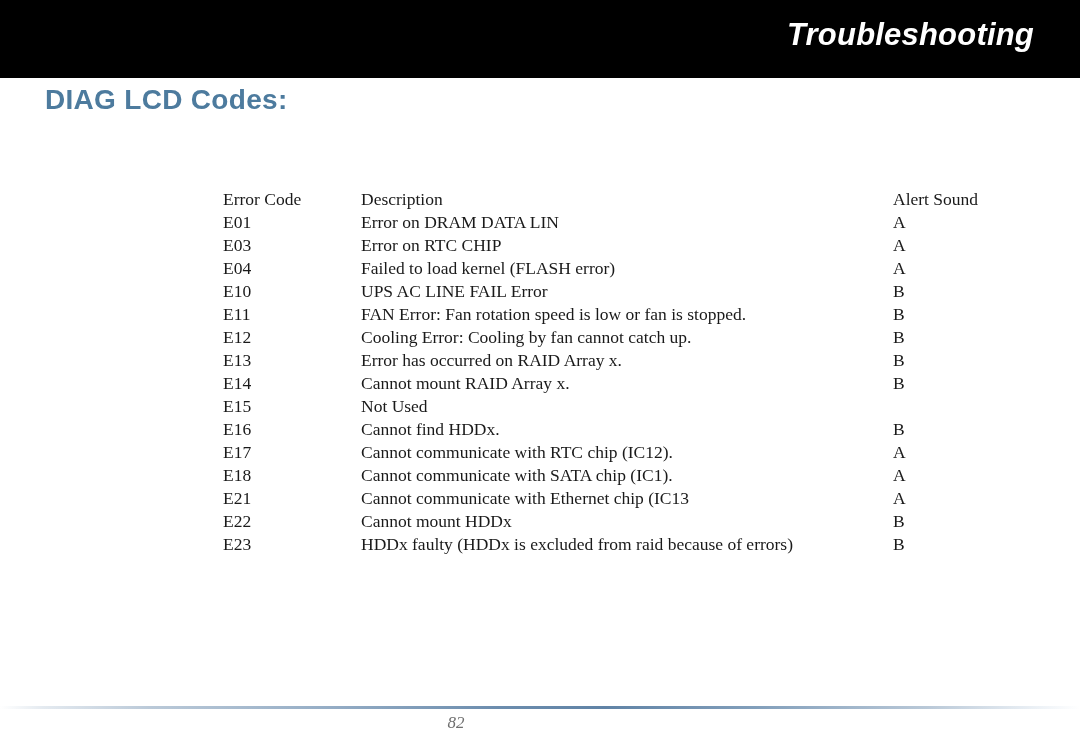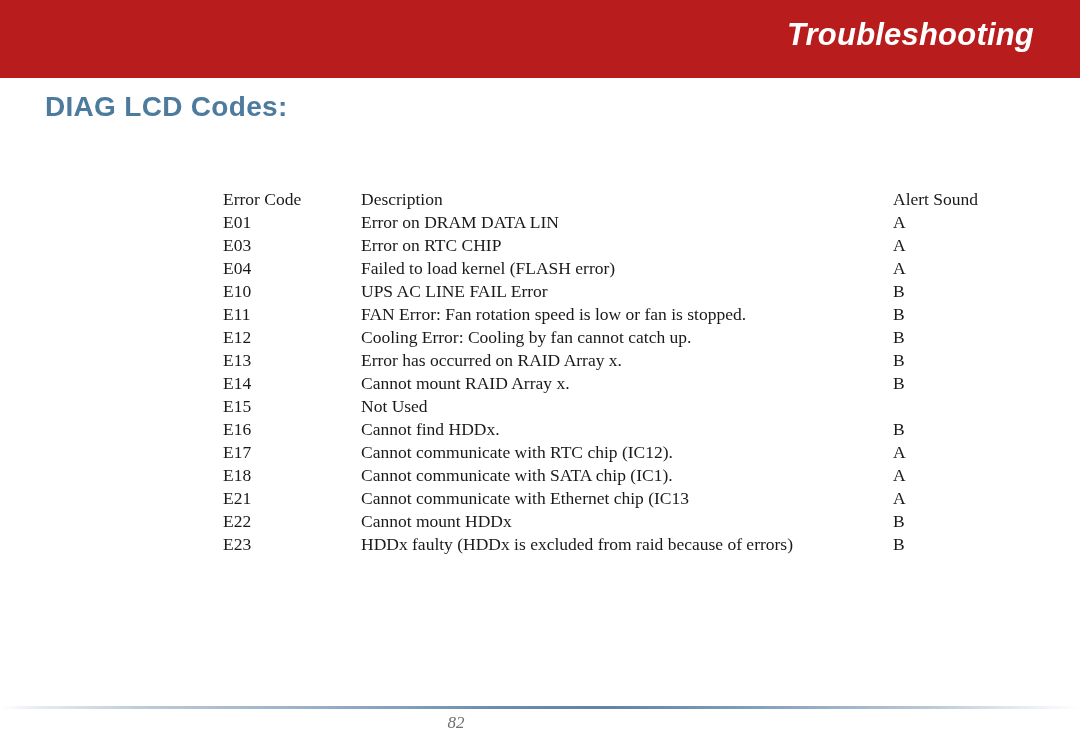--- a/index.html
+++ b/index.html
@@ -16,41 +16,41 @@
     position: relative;
   }
 
   
   .header-banner {
     position: absolute;
     top: 0;
     left: 0;
     width: 1080px;
     height: 78px;
-    background: #b91c1c;
+    background: #000000;
     box-sizing: border-box;
   }
   .header-title {
     position: absolute;
     right: 46px;
     top: 17px;
     color: #ffffff;
     font-family: "Liberation Sans", "DejaVu Sans", sans-serif;
     font-weight: bold;
     font-style: italic;
     font-size: 31px;
     letter-spacing: 0.2px;
     white-space: nowrap;
   }
 
   
   .section-heading {
     position: absolute;
     left: 45px;
-    top: 91px;
+    top: 84px;
     color: #4d7b9e;
     font-family: "Liberation Sans", "DejaVu Sans", sans-serif;
     font-weight: bold;
     font-size: 28px;
     letter-spacing: 0.3px;
     white-space: nowrap;
   }
 
   
   .codes-table-wrap {

